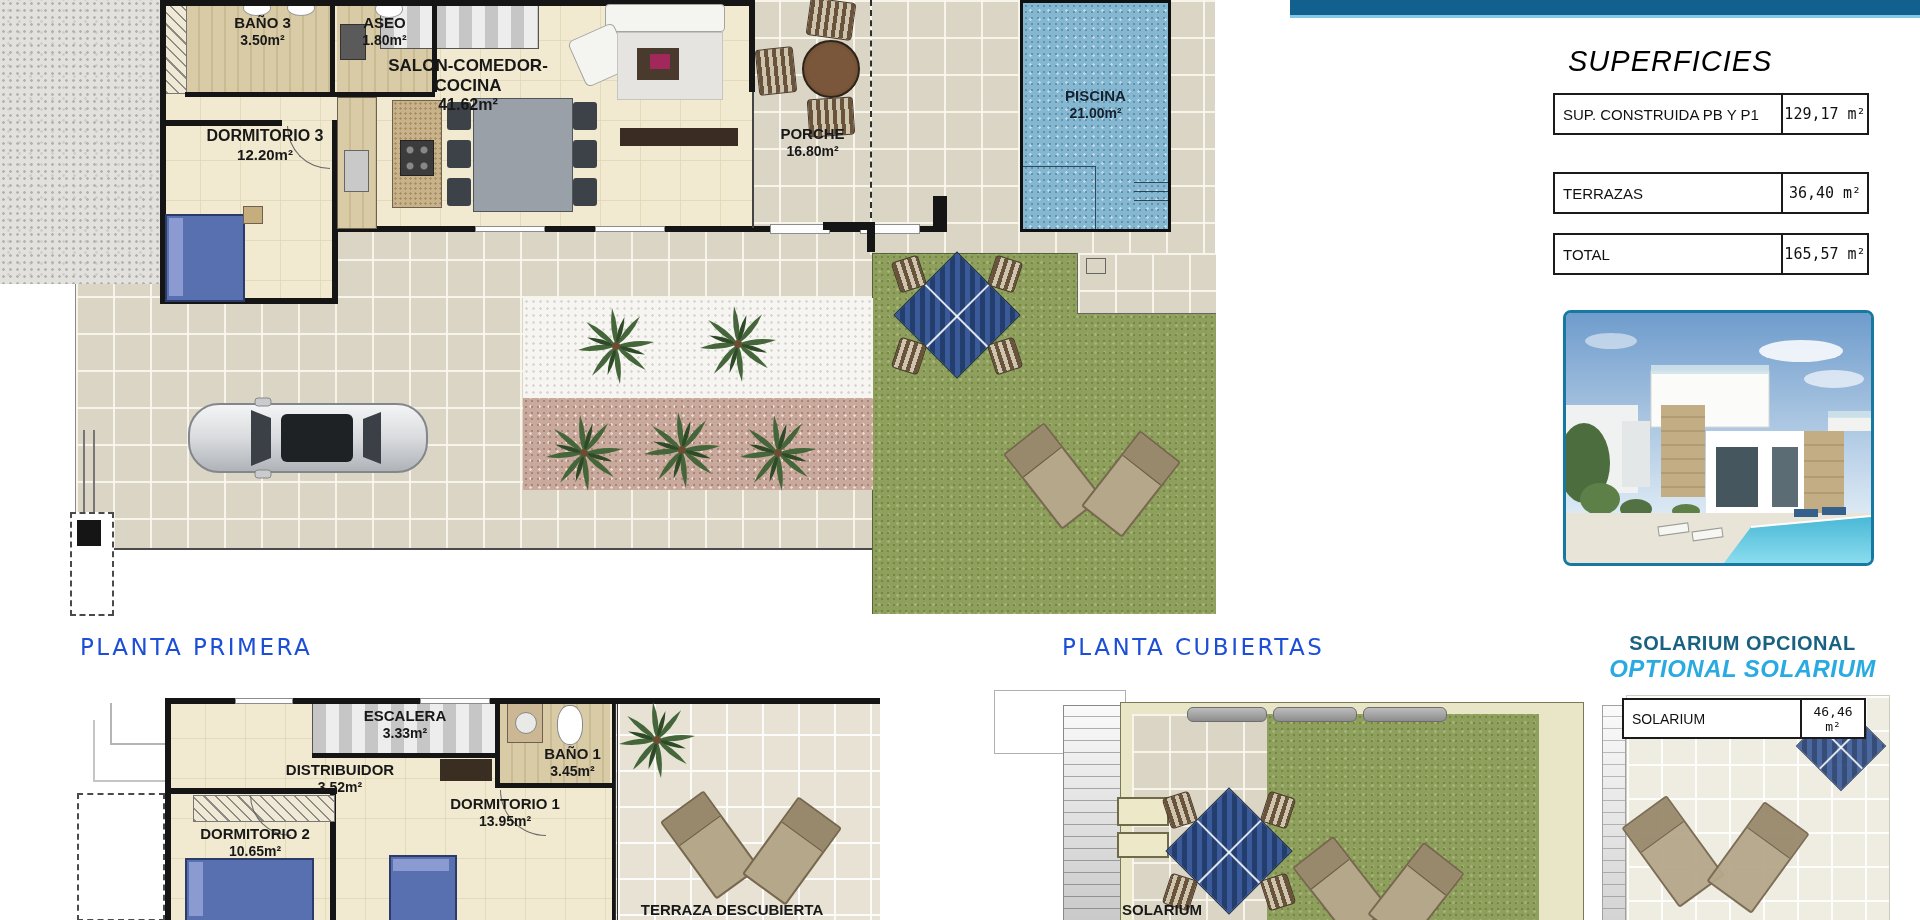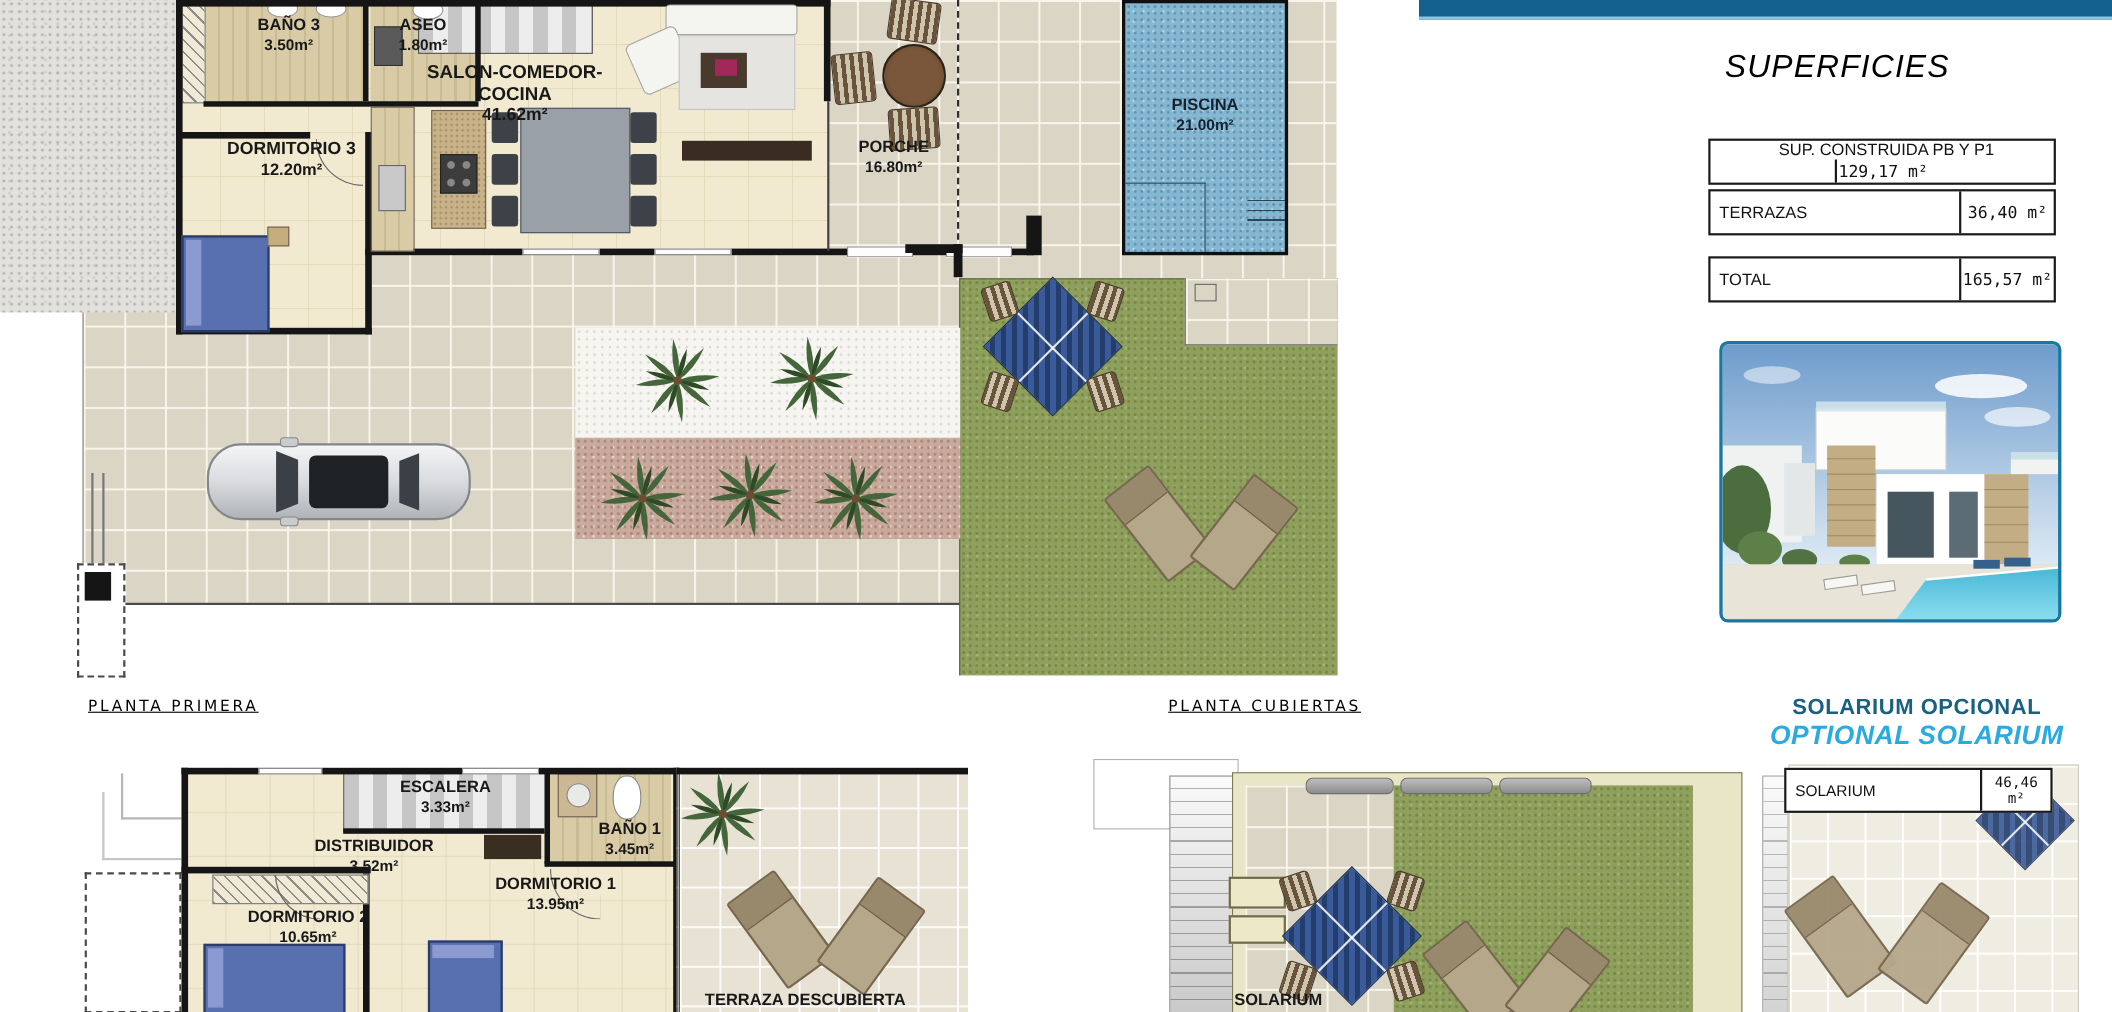--- a/index.html
+++ b/index.html
@@ -57,21 +57,21 @@
   .parasol .cr1{position:absolute;left:50%;top:0;width:2px;height:100%;background:rgba(255,255,255,.85);}
   .parasol .cr2{position:absolute;top:50%;left:0;height:2px;width:100%;background:rgba(255,255,255,.85);}
   .bench{background:#ece8c8;border:2px solid #6e6a4a;}
   .pergola{background:linear-gradient(180deg,#bdbdbd,#8d8d8d);border:1px solid #6e6e6e;border-radius:6px;}
   .arc{border:1.5px solid #666;border-top:none;border-right:none;border-radius:0 0 0 100%;}
   
   .rlabel{position:absolute;text-align:center;font-weight:700;color:#181818;line-height:1.18;}
   .rlabel span{display:block;}
   .rname{font-size:15px;}
   .rarea{font-size:14px;}
-  .plabel{position:absolute;font-family:"DejaVu Sans",sans-serif;font-size:14px;letter-spacing:2.5px;color:#000000;text-decoration:underline;}
+  .plabel{position:absolute;font-family:"DejaVu Sans",sans-serif;font-size:23px;letter-spacing:2.5px;color:#1d4ed8;}
   
   .topbar{background:#12608d;border-bottom:3px solid #85c8e6;}
   .noteES{font-weight:800;font-size:21px;color:#1a6181;letter-spacing:.5px;}
   .noteEN{font-weight:800;font-style:italic;font-size:21px;color:#29abe2;letter-spacing:.5px;}
   .suptitle{font-size:29px;color:#000;letter-spacing:1px;font-style:italic;}
   .suprow{position:absolute;left:1553px;width:312px;height:38px;background:#fff;border:2px solid #1a1a1a;display:flex;align-items:center;}
   .suplabel{flex:1;padding-left:8px;font-size:15px;color:#111;}
   .supval{width:84px;height:100%;border-left:2px solid #1a1a1a;display:flex;align-items:center;justify-content:center;
           font-family:"DejaVu Sans Mono",monospace;font-size:15px;color:#111;}
   .photo{border:3px solid #1779a2;border-radius:8px;overflow:hidden;background:#bcd6ea;}
@@ -333,21 +333,21 @@
       <span class="rarea">3.52m²</span>
     </div>
     <div class="rlabel" style="left:455px;top:50px;width:85px;">
       <span class="rname">BAÑO 1</span>
       <span class="rarea">3.45m²</span>
     </div>
     <div class="rlabel" style="left:350px;top:100px;width:160px;">
       <span class="rname">DORMITORIO 1</span>
       <span class="rarea">13.95m²</span>
     </div>
-    <div class="rlabel" style="left:125px;top:130px;width:160px;">
+    <div class="rlabel" style="left:100px;top:130px;width:160px;">
       <span class="rname">DORMITORIO 2</span>
       <span class="rarea">10.65m²</span>
     </div>
     <div class="rlabel" style="left:552px;top:206px;width:210px;">
       <span class="rname">TERRAZA DESCUBIERTA</span>
     </div>
   </div>
 
   <div class="abs" style="left:894px;top:690px;width:706px;height:230px;overflow:hidden;">
     <div class="abs" style="left:100px;top:0;width:130px;height:62px;border:1px solid #b0b0b0;background:#fff;"></div>
@@ -393,21 +393,21 @@
       <div class="cr1"></div>
         <div class="cr2"></div>
     </div>
   </div>
 
   <div class="abs topbar" style="left:1290px;top:0;width:630px;height:15px;"></div>
 
 
   <div class="abs suptitle" style="left:1568px;top:45px;">SUPERFICIES</div>
 
-  <div class="suprow" style="top:126px;flex-direction:column;">
+  <div class="suprow" style="top:93px;">
     <div class="suplabel">SUP. CONSTRUIDA PB Y P1</div>
     <div class="supval">129,17 m²</div>
   </div>
   <div class="suprow" style="top:172px;">
     <div class="suplabel">TERRAZAS</div>
     <div class="supval">36,40 m²</div>
   </div>
   <div class="suprow" style="top:233px;">
     <div class="suplabel">TOTAL</div>
     <div class="supval">165,57 m²</div>

